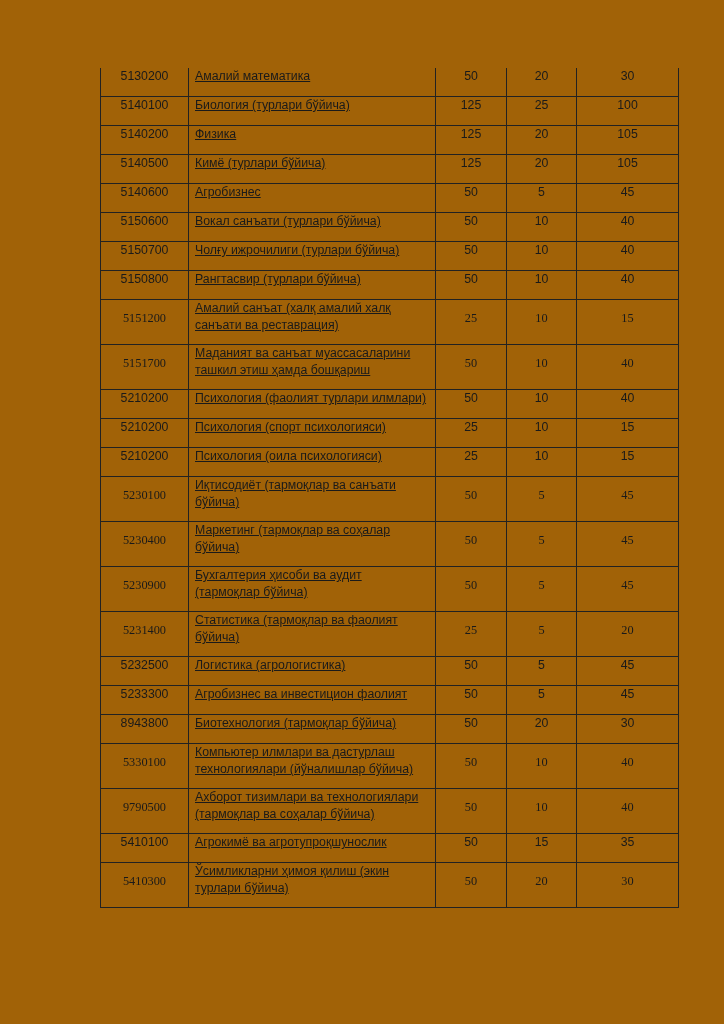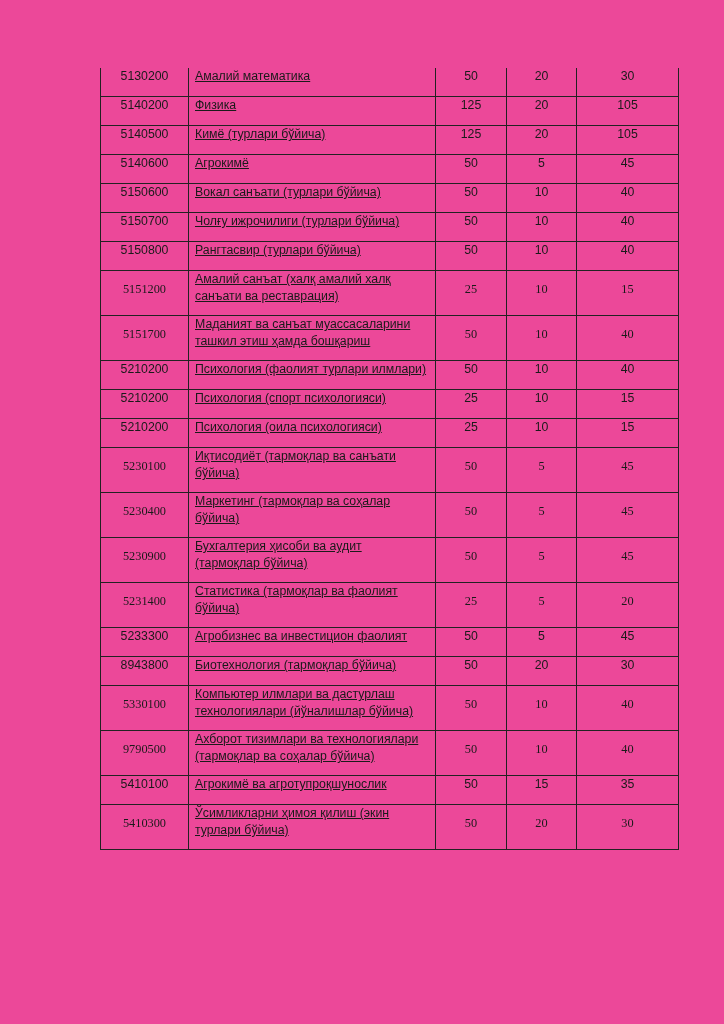--- a/index.html
+++ b/index.html
@@ -1,18 +1,18 @@
 <!DOCTYPE html>
 <html><head>
   <meta charset="utf-8">
   <style>
     html, body { margin: 0; padding: 0; background: #ffffff; }
     body { width: 724px; height: 1024px; position: relative; overflow: hidden;
            font-family: "Liberation Sans", sans-serif; color: #1a1a1a; }
-    .page { position: absolute; left: 0; top: 0; width: 724px; height: 1024px; background: #ec4899; }
+    .page { position: absolute; left: 0; top: 0; width: 724px; height: 1024px; background: #a16207; }
     table.spec-table {
       position: absolute; left: 100px; top: 68px; width: 578px;
       border-collapse: collapse; table-layout: fixed;
       font-size: 12.3px; line-height: 17px;
     }
     table.spec-table td {
       border: 1.4px solid #222;
       padding: 0 6px;
       vertical-align: top;
     }
@@ -43,40 +43,47 @@
     </colgroup>
     <tbody id="table-body">
   <tr class="r1">
     <td class="code">5130200</td>
     <td class="name">Амалий математика</td>
     <td class="num">50</td>
     <td class="num">20</td>
     <td class="num">30</td>
   </tr>
 
+  <tr class="r1">
+    <td class="code">5140100</td>
+    <td class="name">Биология (турлари бўйича)</td>
+    <td class="num">125</td>
+    <td class="num">25</td>
+    <td class="num">100</td>
+  </tr>
 
   <tr class="r1">
     <td class="code">5140200</td>
     <td class="name">Физика</td>
     <td class="num">125</td>
     <td class="num">20</td>
     <td class="num">105</td>
   </tr>
 
   <tr class="r1">
     <td class="code">5140500</td>
     <td class="name">Кимё (турлари бўйича)</td>
     <td class="num">125</td>
     <td class="num">20</td>
     <td class="num">105</td>
   </tr>
 
   <tr class="r1">
     <td class="code">5140600</td>
-    <td class="name">Агрокимё</td>
+    <td class="name">Агробизнес</td>
     <td class="num">50</td>
     <td class="num">5</td>
     <td class="num">45</td>
   </tr>
 
   <tr class="r1">
     <td class="code">5150600</td>
     <td class="name">Вокал санъати (турлари бўйича)</td>
     <td class="num">50</td>
     <td class="num">10</td>
@@ -164,20 +171,27 @@
   </tr>
 
   <tr class="r2">
     <td class="code">5231400</td>
     <td class="name">Статистика (тармоқлар ва фаолият бўйича)</td>
     <td class="num">25</td>
     <td class="num">5</td>
     <td class="num">20</td>
   </tr>
 
+  <tr class="r1">
+    <td class="code">5232500</td>
+    <td class="name">Логистика (агрологистика)</td>
+    <td class="num">50</td>
+    <td class="num">5</td>
+    <td class="num">45</td>
+  </tr>
 
   <tr class="r1">
     <td class="code">5233300</td>
     <td class="name">Агробизнес ва инвестицион фаолият</td>
     <td class="num">50</td>
     <td class="num">5</td>
     <td class="num">45</td>
   </tr>
 
   <tr class="r1">

